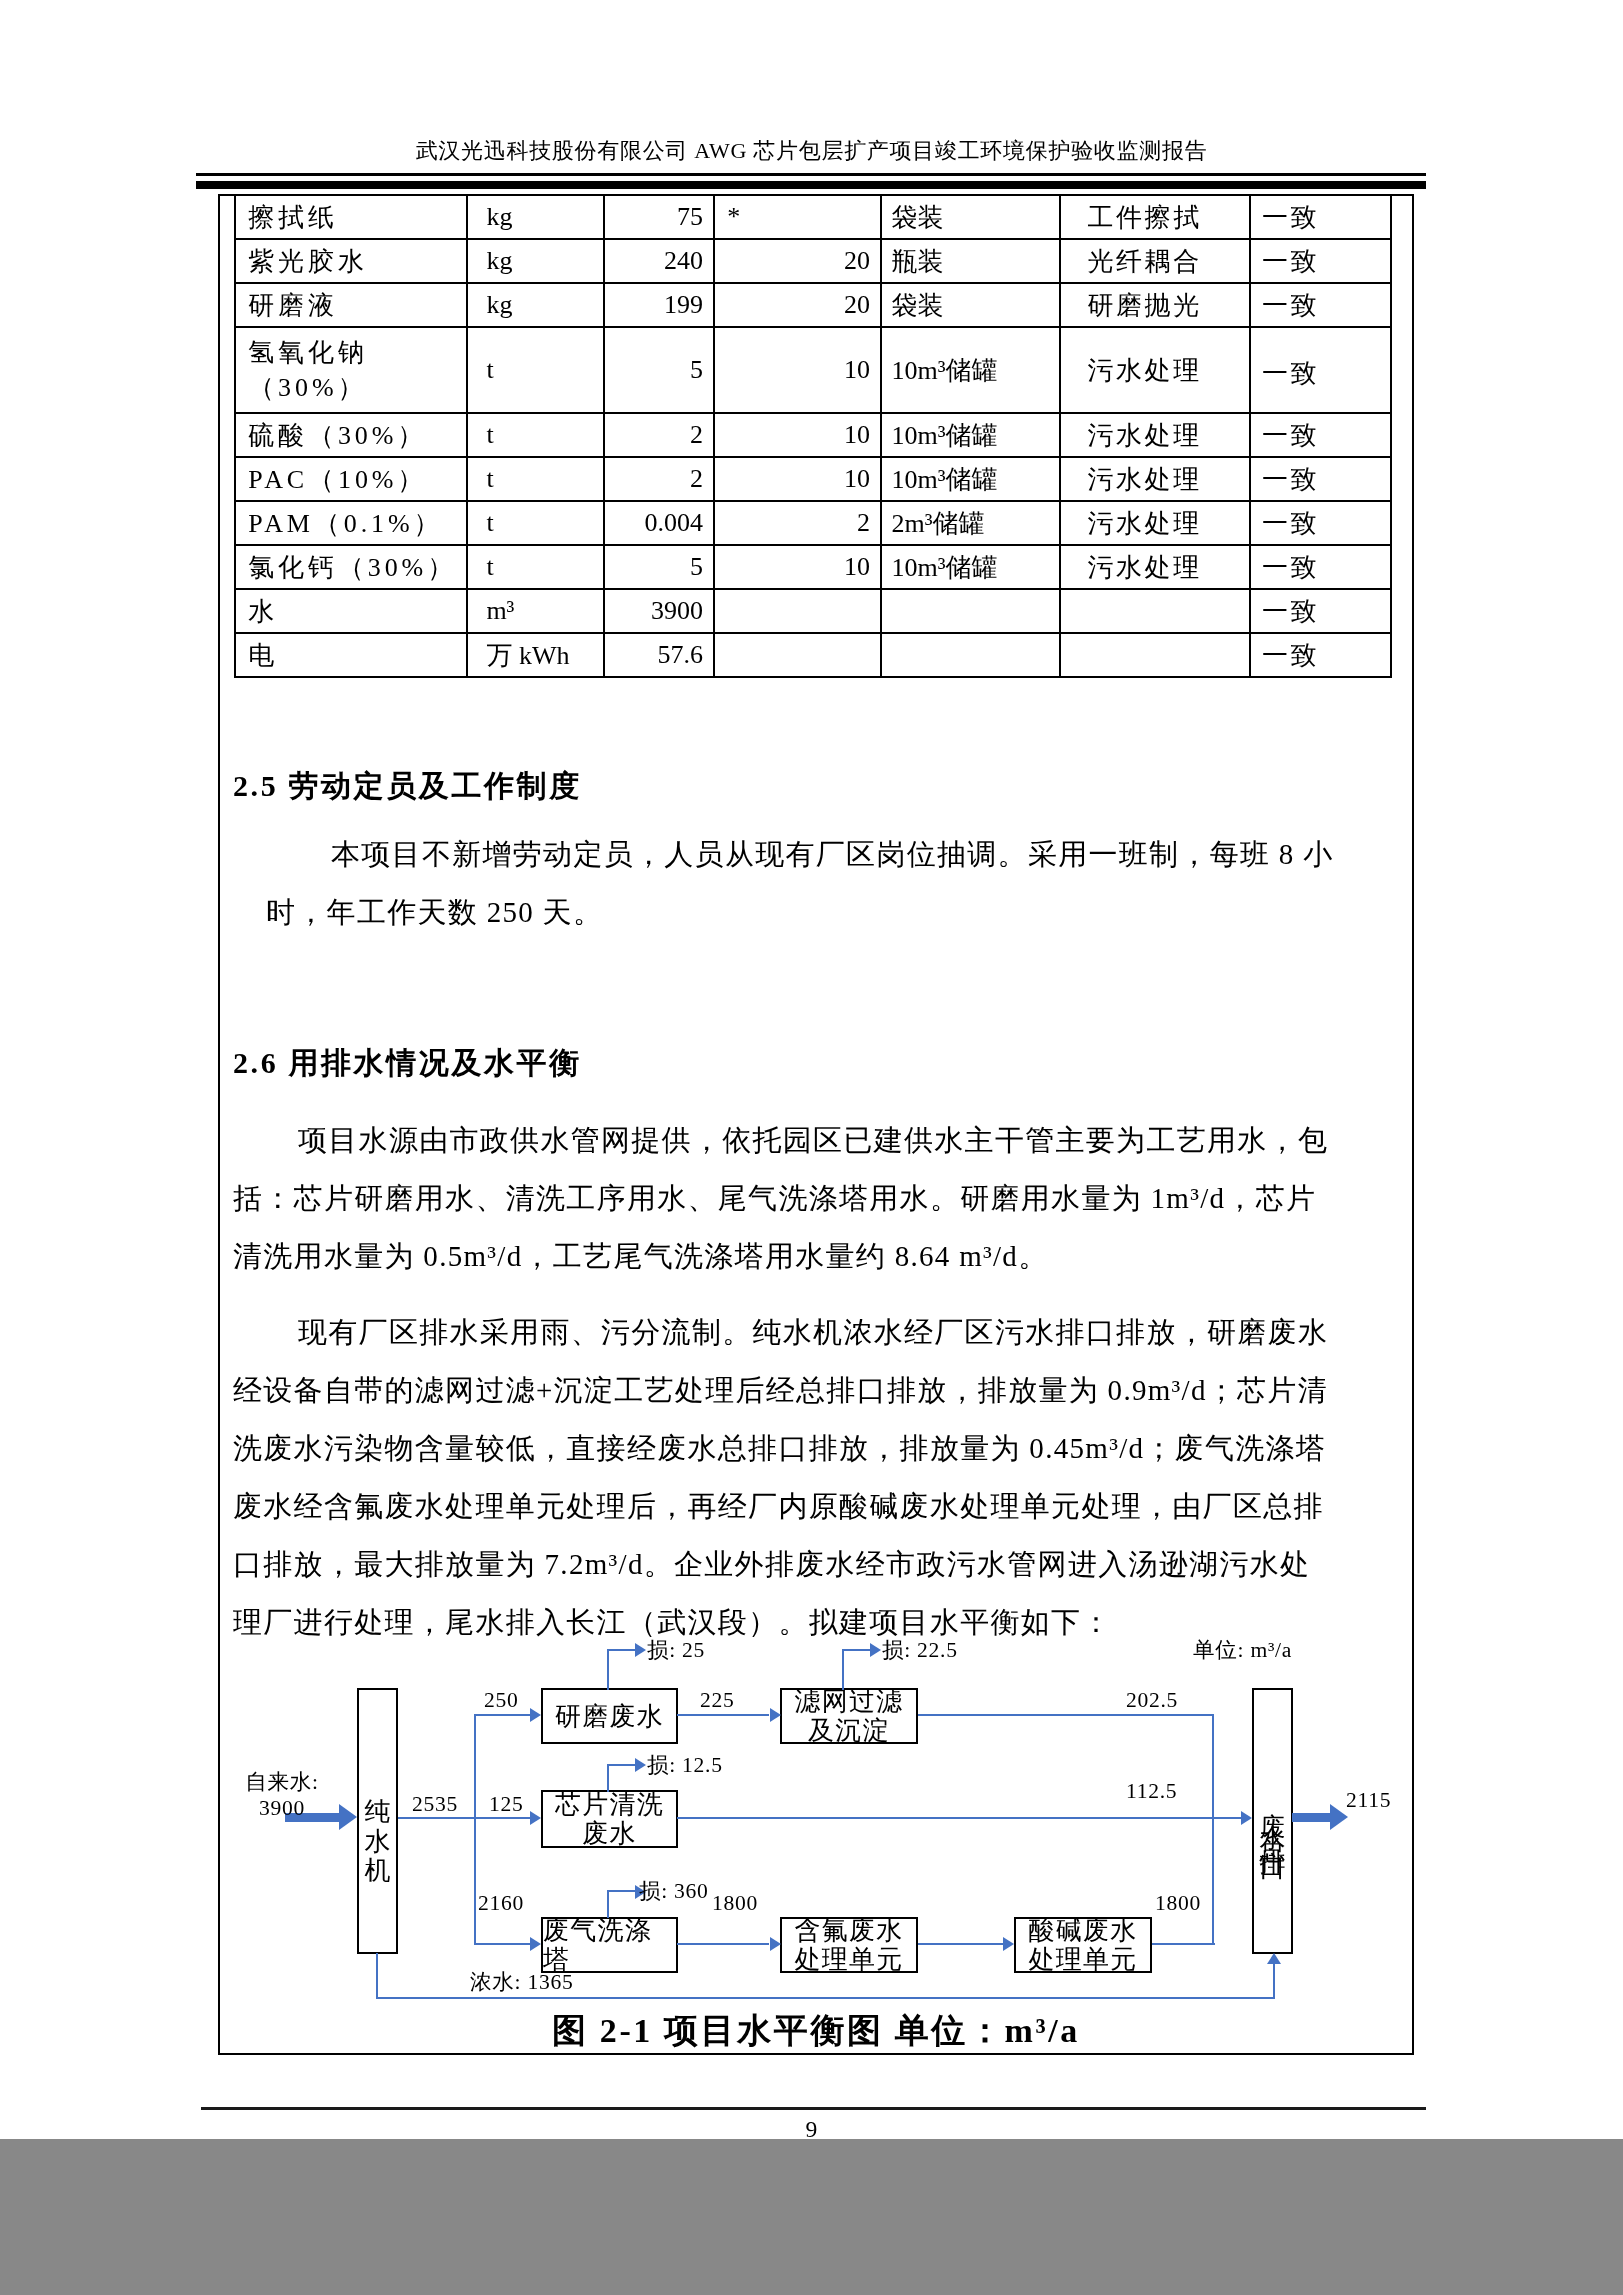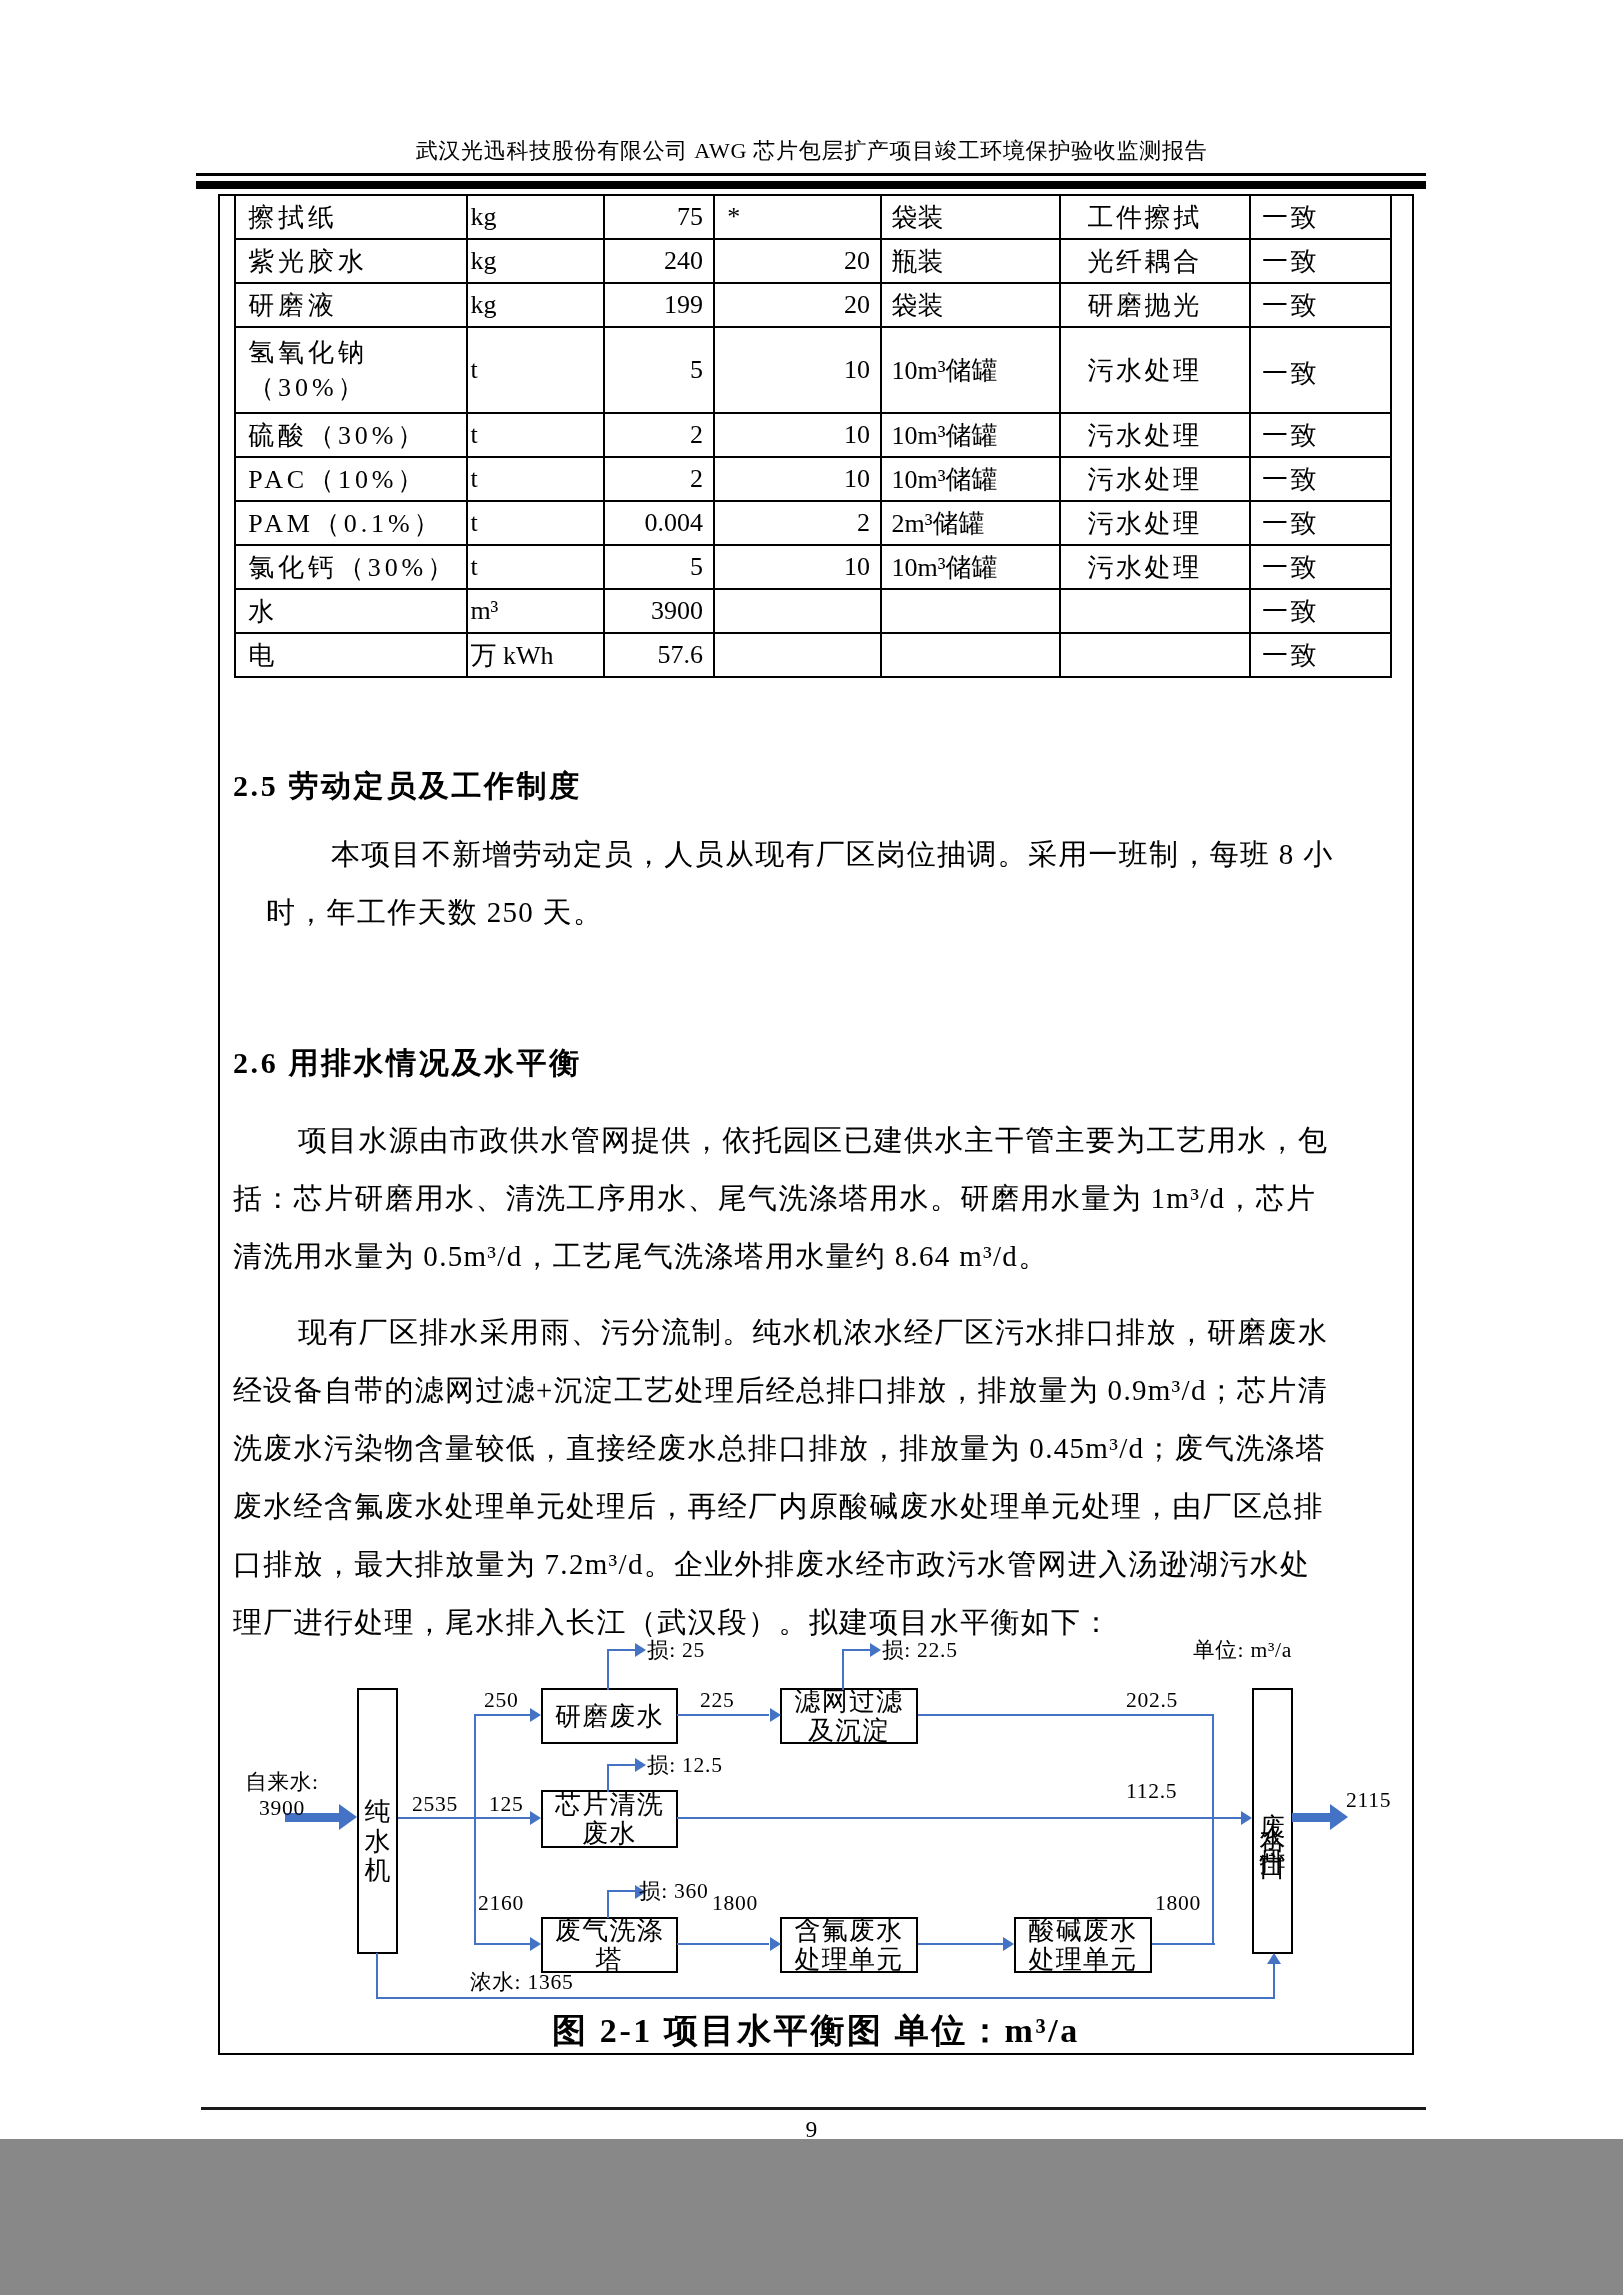--- a/index.html
+++ b/index.html
@@ -12,41 +12,41 @@
   .hdr-title { position:absolute; top:136px; left:0; width:100%; text-align:center;
     font-size:22px; letter-spacing:0.7px; }
   .rule { position:absolute; background:#000; }
   .content-box { position:absolute; left:218px; top:194px; width:1196px; height:1861px;
     border:2px solid #000; }
 
   
   table.mat { position:absolute; left:14.4px; top:-2px; border-collapse:collapse; table-layout:fixed; }
   table.mat td { border:2.6px solid #000; font-size:26px; vertical-align:middle; overflow:hidden; }
   td.c-name  { padding-left:11.8px;  letter-spacing:3.9px; }
-  td.c-unit  { padding-left:2px; }
+  td.c-unit  { padding-left:18px; }
   td.c-amt   { text-align:right; padding-right:10.5px; }
   td.c-amt2  { text-align:right; padding-right:10.5px; }
   td.c-amt2.star { text-align:left; padding-left:11.8px; }
   td.c-pack  { padding-left:9.2px; }
   td.c-use   { padding-left:26px; letter-spacing:2.6px; }
   td.c-cons  { padding-left:10.5px; letter-spacing:2.6px; }
   td.vtop    { vertical-align:top; padding-top:6.5px; }
 
   
   .sec-head { position:absolute; left:13px; font-size:30px; font-weight:bold; letter-spacing:2.6px;
     white-space:nowrap; }
   .para { position:absolute; left:13px; width:1167px; }
   .bline { height:58px; line-height:58px; font-size:29px; letter-spacing:1.3px; white-space:nowrap; }
   .indent { text-indent:65px; }
 
   
   .diagram { position:absolute; left:0; top:1402px; width:1192px; height:459px; }
   .dbox { position:absolute; border:2.6px solid #000; background:#fff; display:flex;
     flex-direction:column; align-items:center; justify-content:center;
-    font-size:26px; line-height:29px; letter-spacing:1.3px; text-align:center; }
+    font-size:26px; line-height:29px; letter-spacing:1.3px; text-align:left; }
   .vtext { writing-mode:vertical-rl; text-orientation:upright; }
   .dl { position:absolute; background:#4472C4; }
   .arr-r { position:absolute; width:0; height:0; border-top:7.2px solid transparent;
     border-bottom:7.2px solid transparent; border-left:11px solid #4472C4; }
   .arr-u { position:absolute; width:0; height:0; border-left:7.2px solid transparent;
     border-right:7.2px solid transparent; border-bottom:11px solid #4472C4; }
   .arr-big { position:absolute; width:0; height:0; border-top:13.7px solid transparent;
     border-bottom:13.7px solid transparent; border-left:18.3px solid #4472C4; }
   .dlabel { position:absolute; font-size:21.6px; white-space:nowrap; letter-spacing:0.7px; }
   .caption { position:absolute; left:0; top:410px; width:100%; text-align:center;

